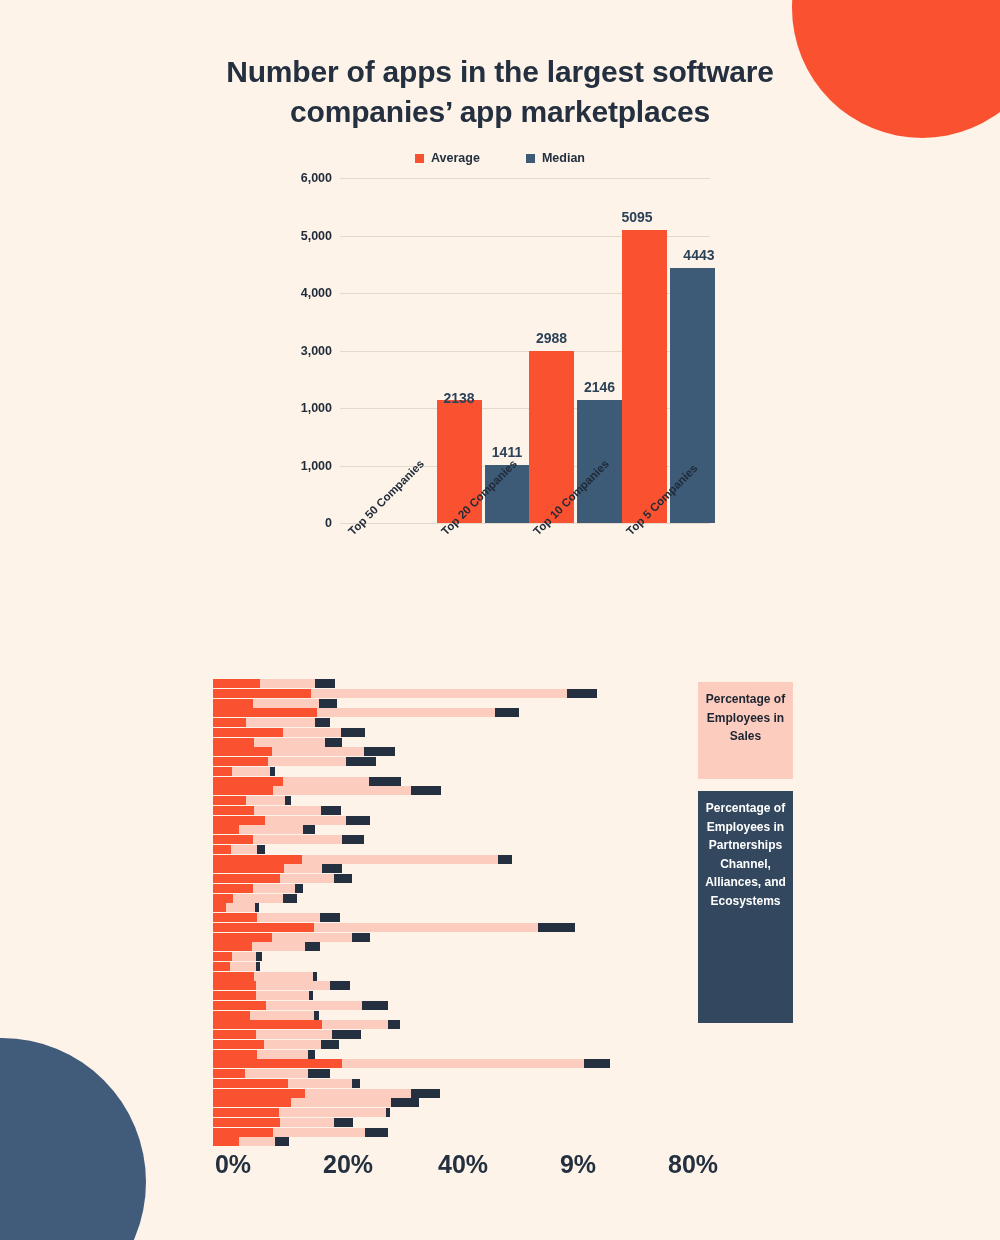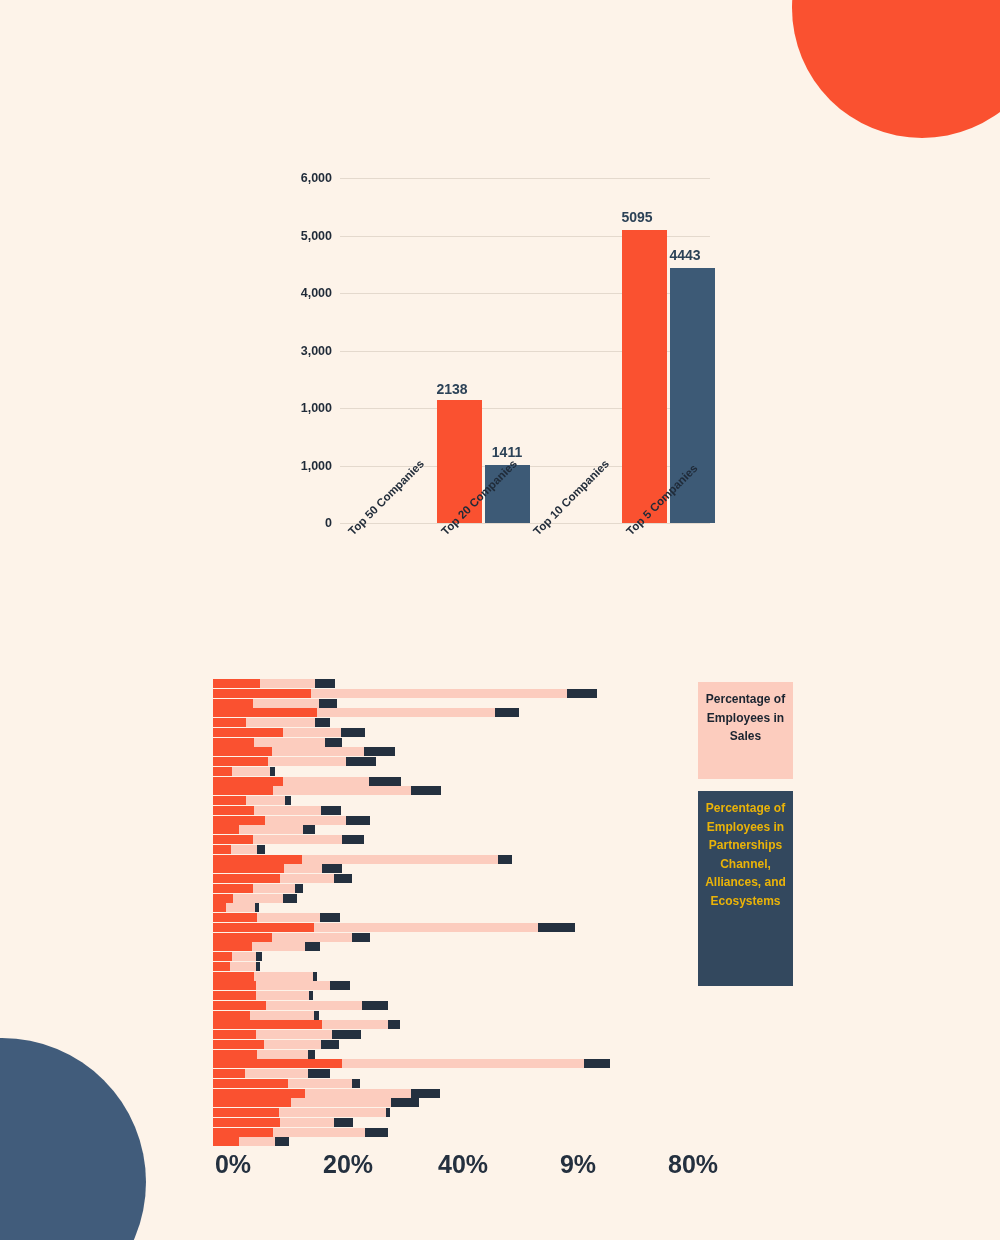--- a/index.html
+++ b/index.html
@@ -216,33 +216,44 @@
     width: 95px;
     box-sizing: border-box;
     padding: 8px 4px;
     text-align: center;
     font-size: 12px;
     line-height: 1.55;
     font-weight: 700;
   }
   .c2-legbox.b1 { background: #FA5130; color: #1B2430; height: 119px; margin-bottom: 12px; }
   .c2-legbox.b2 { background: #FCCCBE; color: #1B2430; height: 97px;  margin-bottom: 12px; }
-  .c2-legbox.b3 { background: #33485E; color: #eab308; height: 195px; }
+  .c2-legbox.b3 { background: #33485E; color: #ffffff; height: 232px; }
 </style>
 </head>
 <body>
 
 <div class="page">
 
   <div class="deco-circle-tr"></div>
   <div class="deco-circle-bl"></div>
 
+  <div class="title">Number of apps in the largest software companies’ app marketplaces</div>
 
   <div class="chart1">
 
+    <div class="c1-legend">
+      <div class="lg">
+        <span class="lg-swatch avg"></span>
+        <span>Average</span>
+      </div>
+      <div class="lg">
+        <span class="lg-swatch med"></span>
+        <span>Median</span>
+      </div>
+    </div>
 
     <div class="c1-plot">
       <div class="c1-ylabels" id="c1-ylabels">
           <div class="c1-ylabel" style="top: 345px;">0</div>
           <div class="c1-ylabel" style="top: 287.5px;">1,000</div>
           <div class="c1-ylabel" style="top: 230px;">1,000</div>
           <div class="c1-ylabel" style="top: 172.5px;">3,000</div>
           <div class="c1-ylabel" style="top: 115px;">4,000</div>
           <div class="c1-ylabel" style="top: 57.5px;">5,000</div>
           <div class="c1-ylabel" style="top: 0px;">6,000</div>
@@ -252,29 +263,35 @@
           <div class="c1-grid" style="top: 287.5px;"></div>
           <div class="c1-grid" style="top: 230px;"></div>
           <div class="c1-grid" style="top: 172.5px;"></div>
           <div class="c1-grid" style="top: 115px;"></div>
           <div class="c1-grid" style="top: 57.5px;"></div>
           <div class="c1-grid" style="top: 0px;"></div>
         </div>
       <div class="c1-bars" id="c1-bars">
           <div class="c1-group" style="left: 96.5px; width: 92.5px;">
             <div class="c1-bar avg" style="height: 122.935px;"></div>
-            <div class="c1-vlabel" style="bottom: 126px; left: 0px; width: 45px; ">2138</div>
+            <div class="c1-vlabel" style="bottom: 117px; left: 0px; width: 45px; text-align: center;">2138</div>
             <div class="c1-bar med" style="height: 58.305px;"></div>
             <div class="c1-vlabel" style="bottom: 63.305px; left: 48px; width: 45px; text-align: center;">1411</div>
+          </div>
+          <div class="c1-group" style="left: 189px; width: 92.5px;">
+            <div class="c1-bar avg" style="height: 171.81px;"></div>
+            <div class="c1-vlabel" style="bottom: 176.81px; left: 0px; width: 45px; text-align: center;">2988</div>
+            <div class="c1-bar med" style="height: 123.395px;"></div>
+            <div class="c1-vlabel" style="bottom: 128.395px; left: 48px; width: 45px; text-align: center;">2146</div>
           </div>
           <div class="c1-group" style="left: 281.5px; width: 92.5px;">
             <div class="c1-bar avg" style="height: 292.962px;"></div>
             <div class="c1-vlabel" style="bottom: 297.962px; left: 0px; width: 45px; text-align: left;">5095</div>
             <div class="c1-bar med" style="height: 255.472px;"></div>
-            <div class="c1-vlabel" style="bottom: 260.473px; left: 48px; width: 45px; text-align: left;">4443</div>
+            <div class="c1-vlabel" style="bottom: 260.473px; left: 48px; width: 45px; text-align: right;">4443</div>
           </div>
         </div>
       <div class="c1-xlabels" id="c1-xlabels">
           <div class="c1-xlabel" style="left: 6px;">Top 50 Companies</div>
           <div class="c1-xlabel" style="left: 98.5px;">Top 20 Companies</div>
           <div class="c1-xlabel" style="left: 191px;">Top 10 Companies</div>
           <div class="c1-xlabel" style="left: 283.5px;">Top 5 Companies</div>
         </div>
     </div>
   </div>

